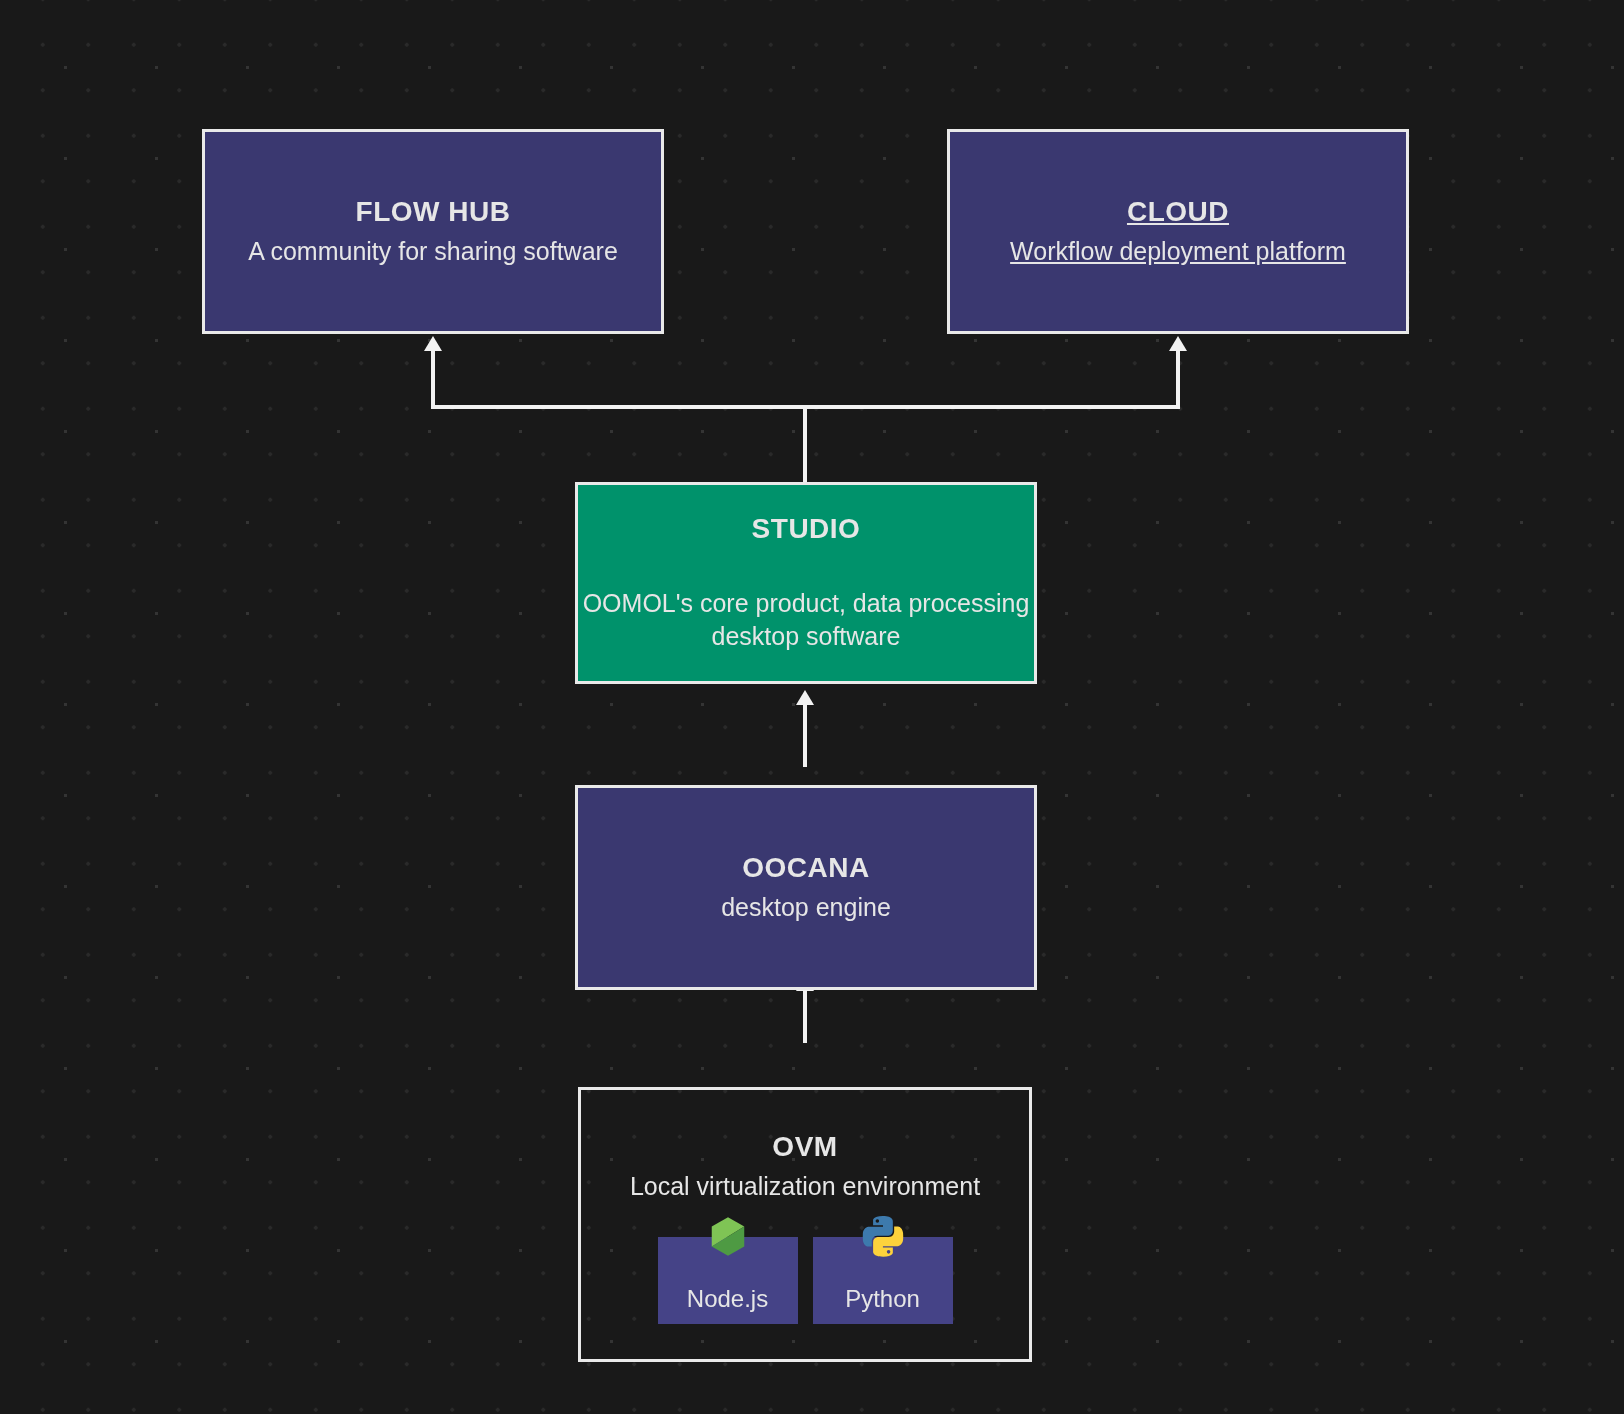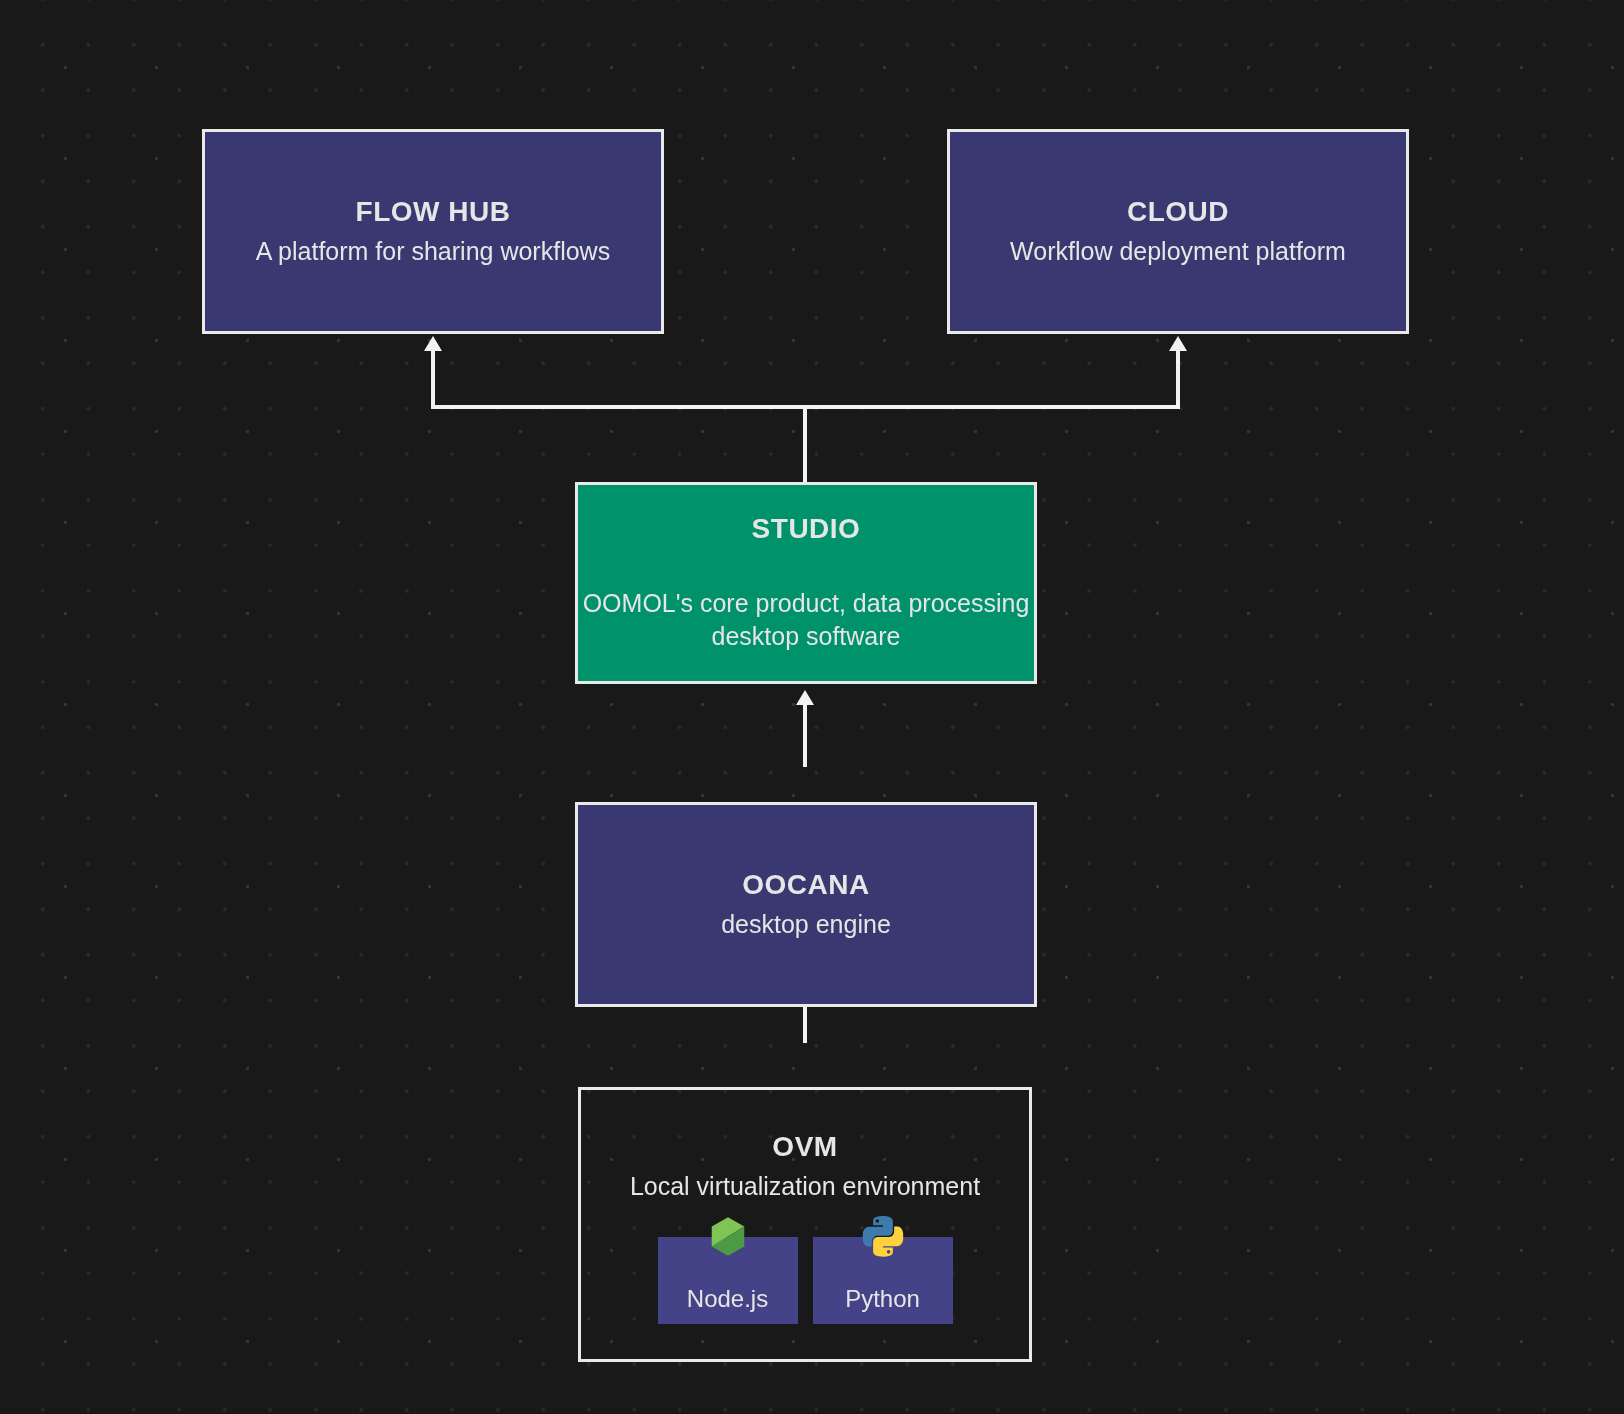--- a/index.html
+++ b/index.html
@@ -37,23 +37,23 @@
     display:flex;flex-direction:column;align-items:center;justify-content:center;
     text-align:center;
   }
   .node .title{
     font-size:28px;font-weight:700;letter-spacing:.5px;line-height:1.2;
   }
   .node .subtitle{
     font-size:25px;line-height:1.34;margin-top:6px;
   }
   .node-flow-hub{left:202px;top:129px;width:462px;height:205px;background:var(--purple);}
-  .node-cloud{left:947px;top:129px;width:462px;height:205px;background:var(--purple);}
+  .node-cloud{left:947px;top:129px;width:462px;height:205px;background:var(--purple);text-decoration:underline;}
   .node-studio{left:575px;top:482px;width:462px;height:202px;background:var(--green);gap:35px;}
-  .node-oocana{left:575px;top:802px;width:462px;height:205px;background:var(--purple);}
+  .node-oocana{left:575px;top:785px;width:462px;height:205px;background:var(--purple);}
   .node-ovm{
     left:578px;top:1043px;width:454px;height:275px;
     background:transparent;justify-content:flex-start;padding-top:40px;margin-top:44px;
   }
   .runtime-row{
     display:flex;gap:15px;margin-top:34px;justify-content:center;
   }
   .runtime-box{
     position:relative;width:140px;height:87px;background:var(--purple-light);
     display:flex;align-items:flex-end;justify-content:center;padding-bottom:13px;
@@ -92,21 +92,21 @@
   <div class="conn c-right-up"></div>
   <div class="conn c-oocana-studio"></div>
   <div class="conn c-ovm-oocana"></div>
   <div class="arrow-up a-flowhub"></div>
   <div class="arrow-up a-cloud"></div>
   <div class="arrow-up a-studio"></div>
   <div class="arrow-up a-oocana"></div>
 
   <div class="node node-flow-hub">
     <div class="title">FLOW HUB</div>
-    <div class="subtitle">A platform for sharing workflows</div>
+    <div class="subtitle">A community for sharing software</div>
   </div>
 
   <div class="node node-cloud">
     <div class="title">CLOUD</div>
     <div class="subtitle">Workflow deployment platform</div>
   </div>
 
   <div class="node node-studio">
     <div class="title">STUDIO</div>
     <div class="subtitle">OOMOL's core product, data processing desktop software</div>

